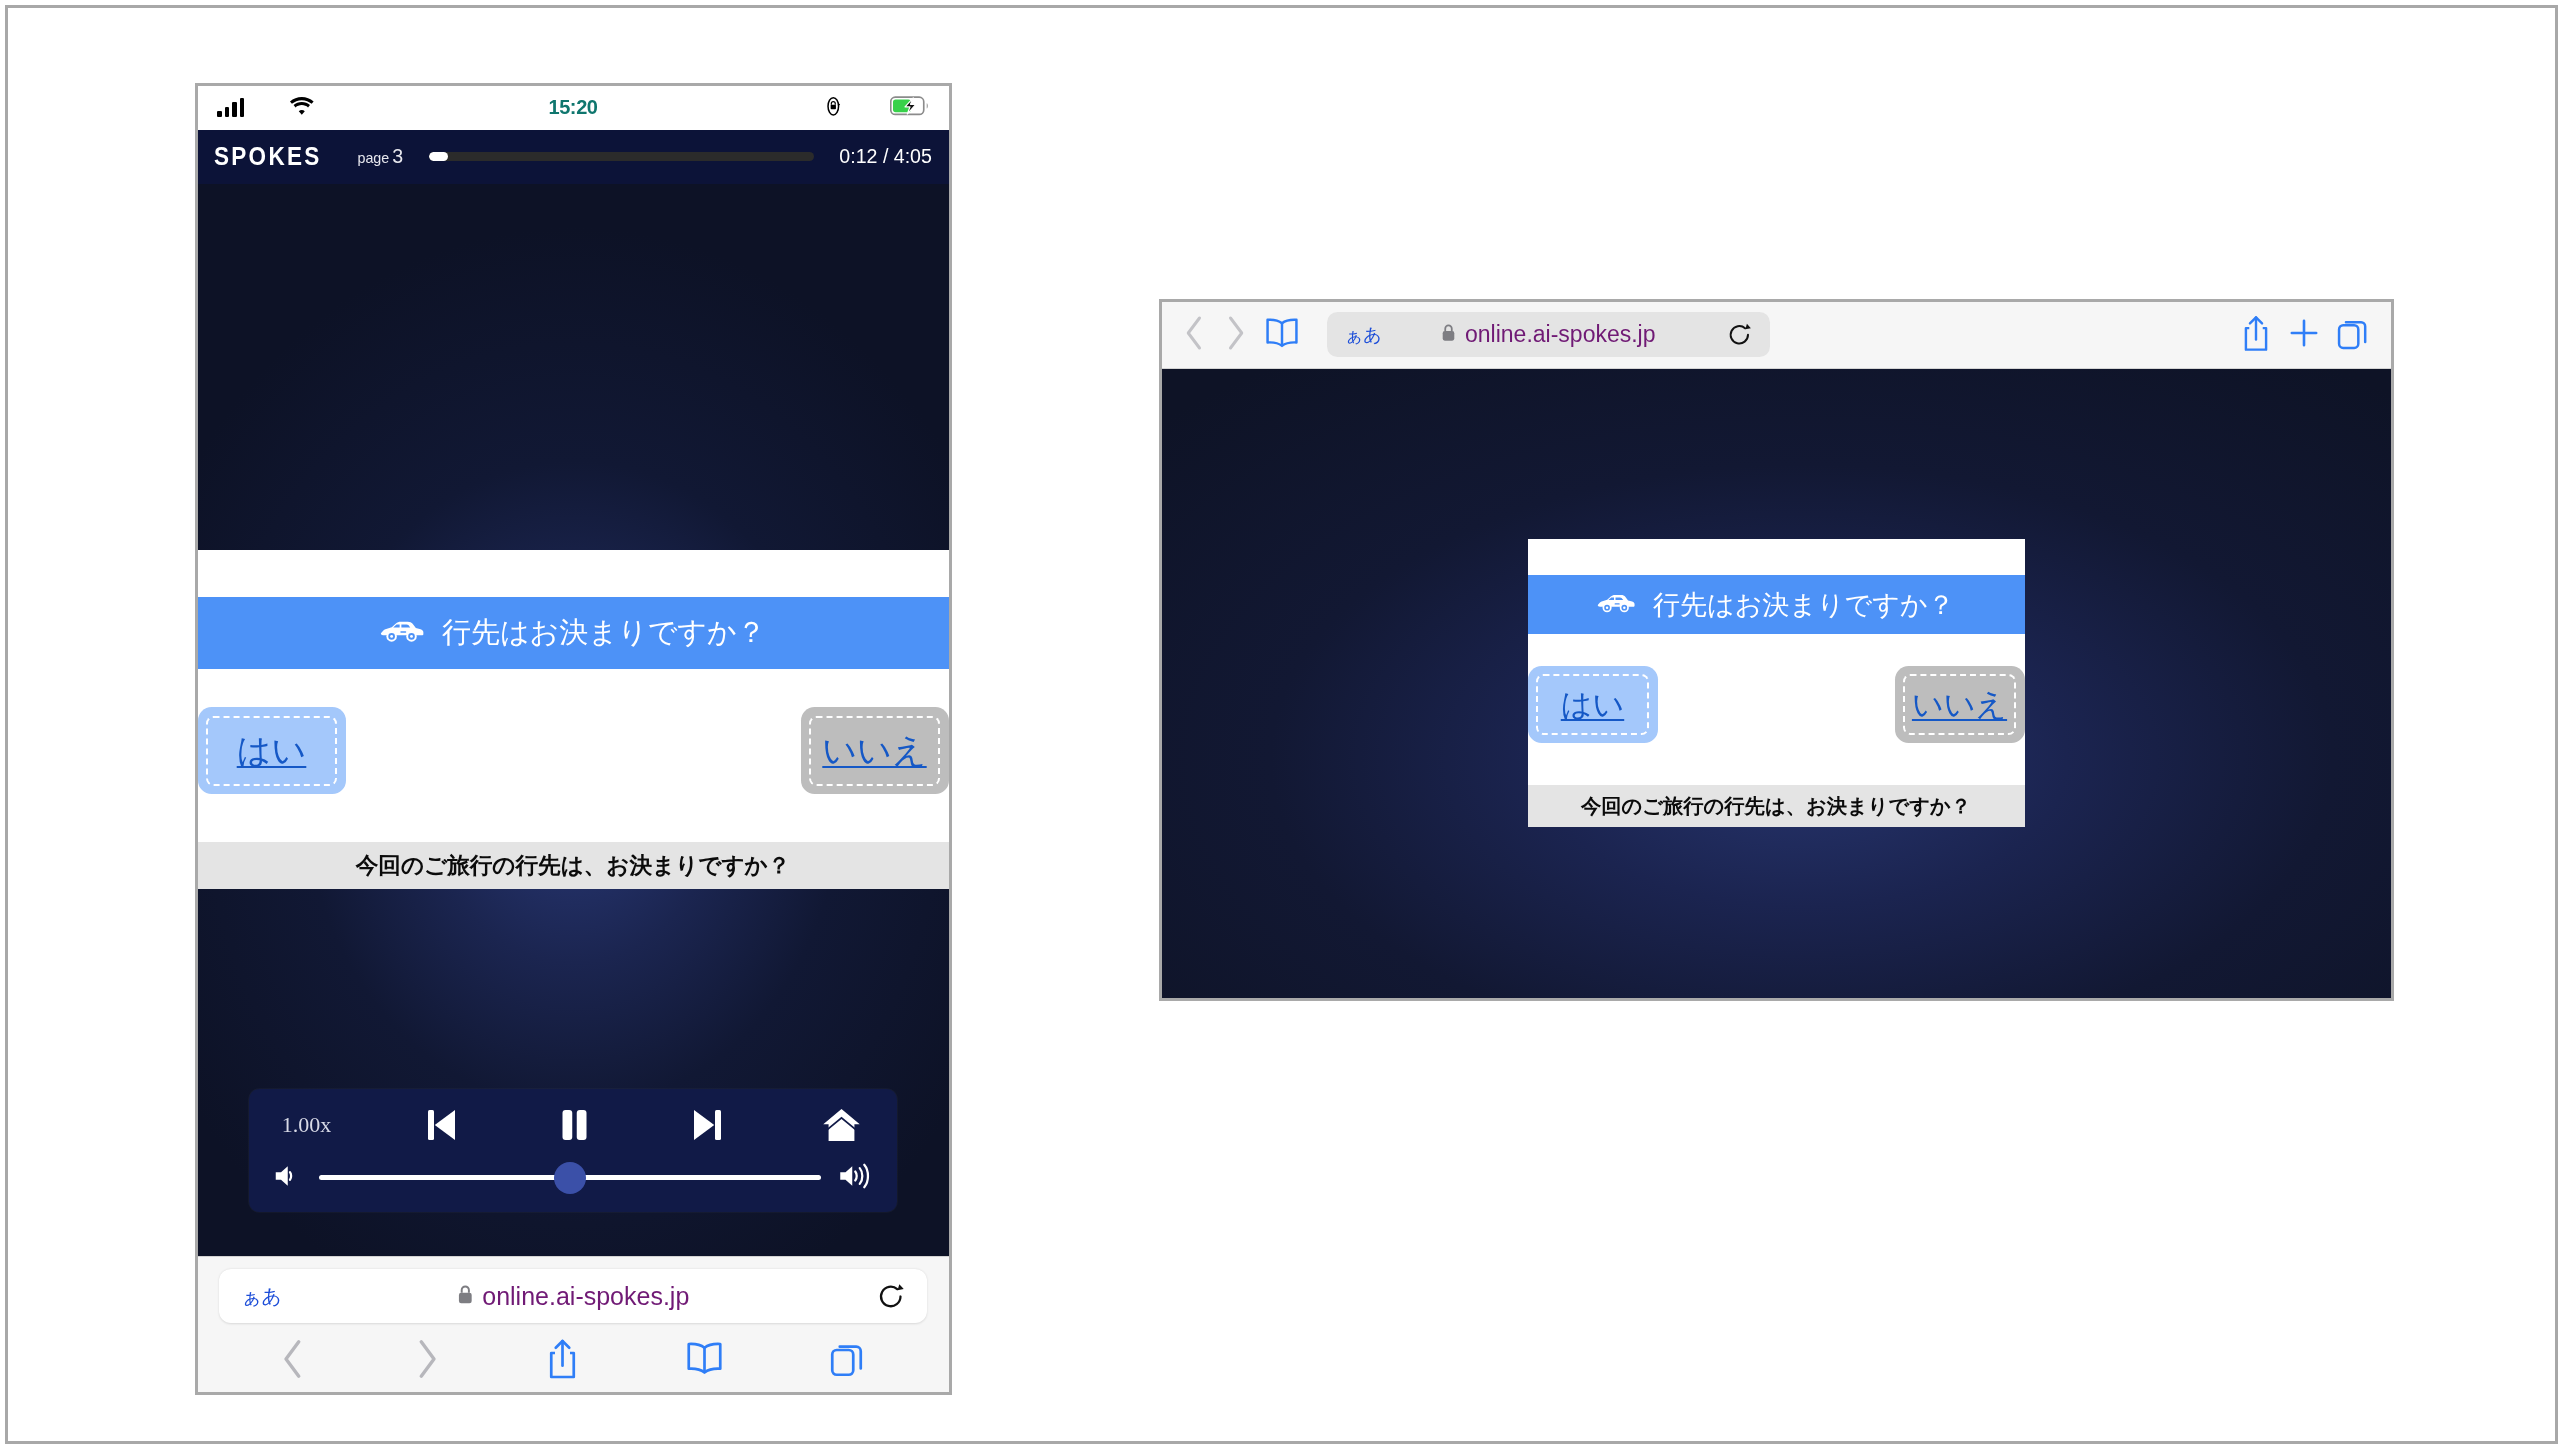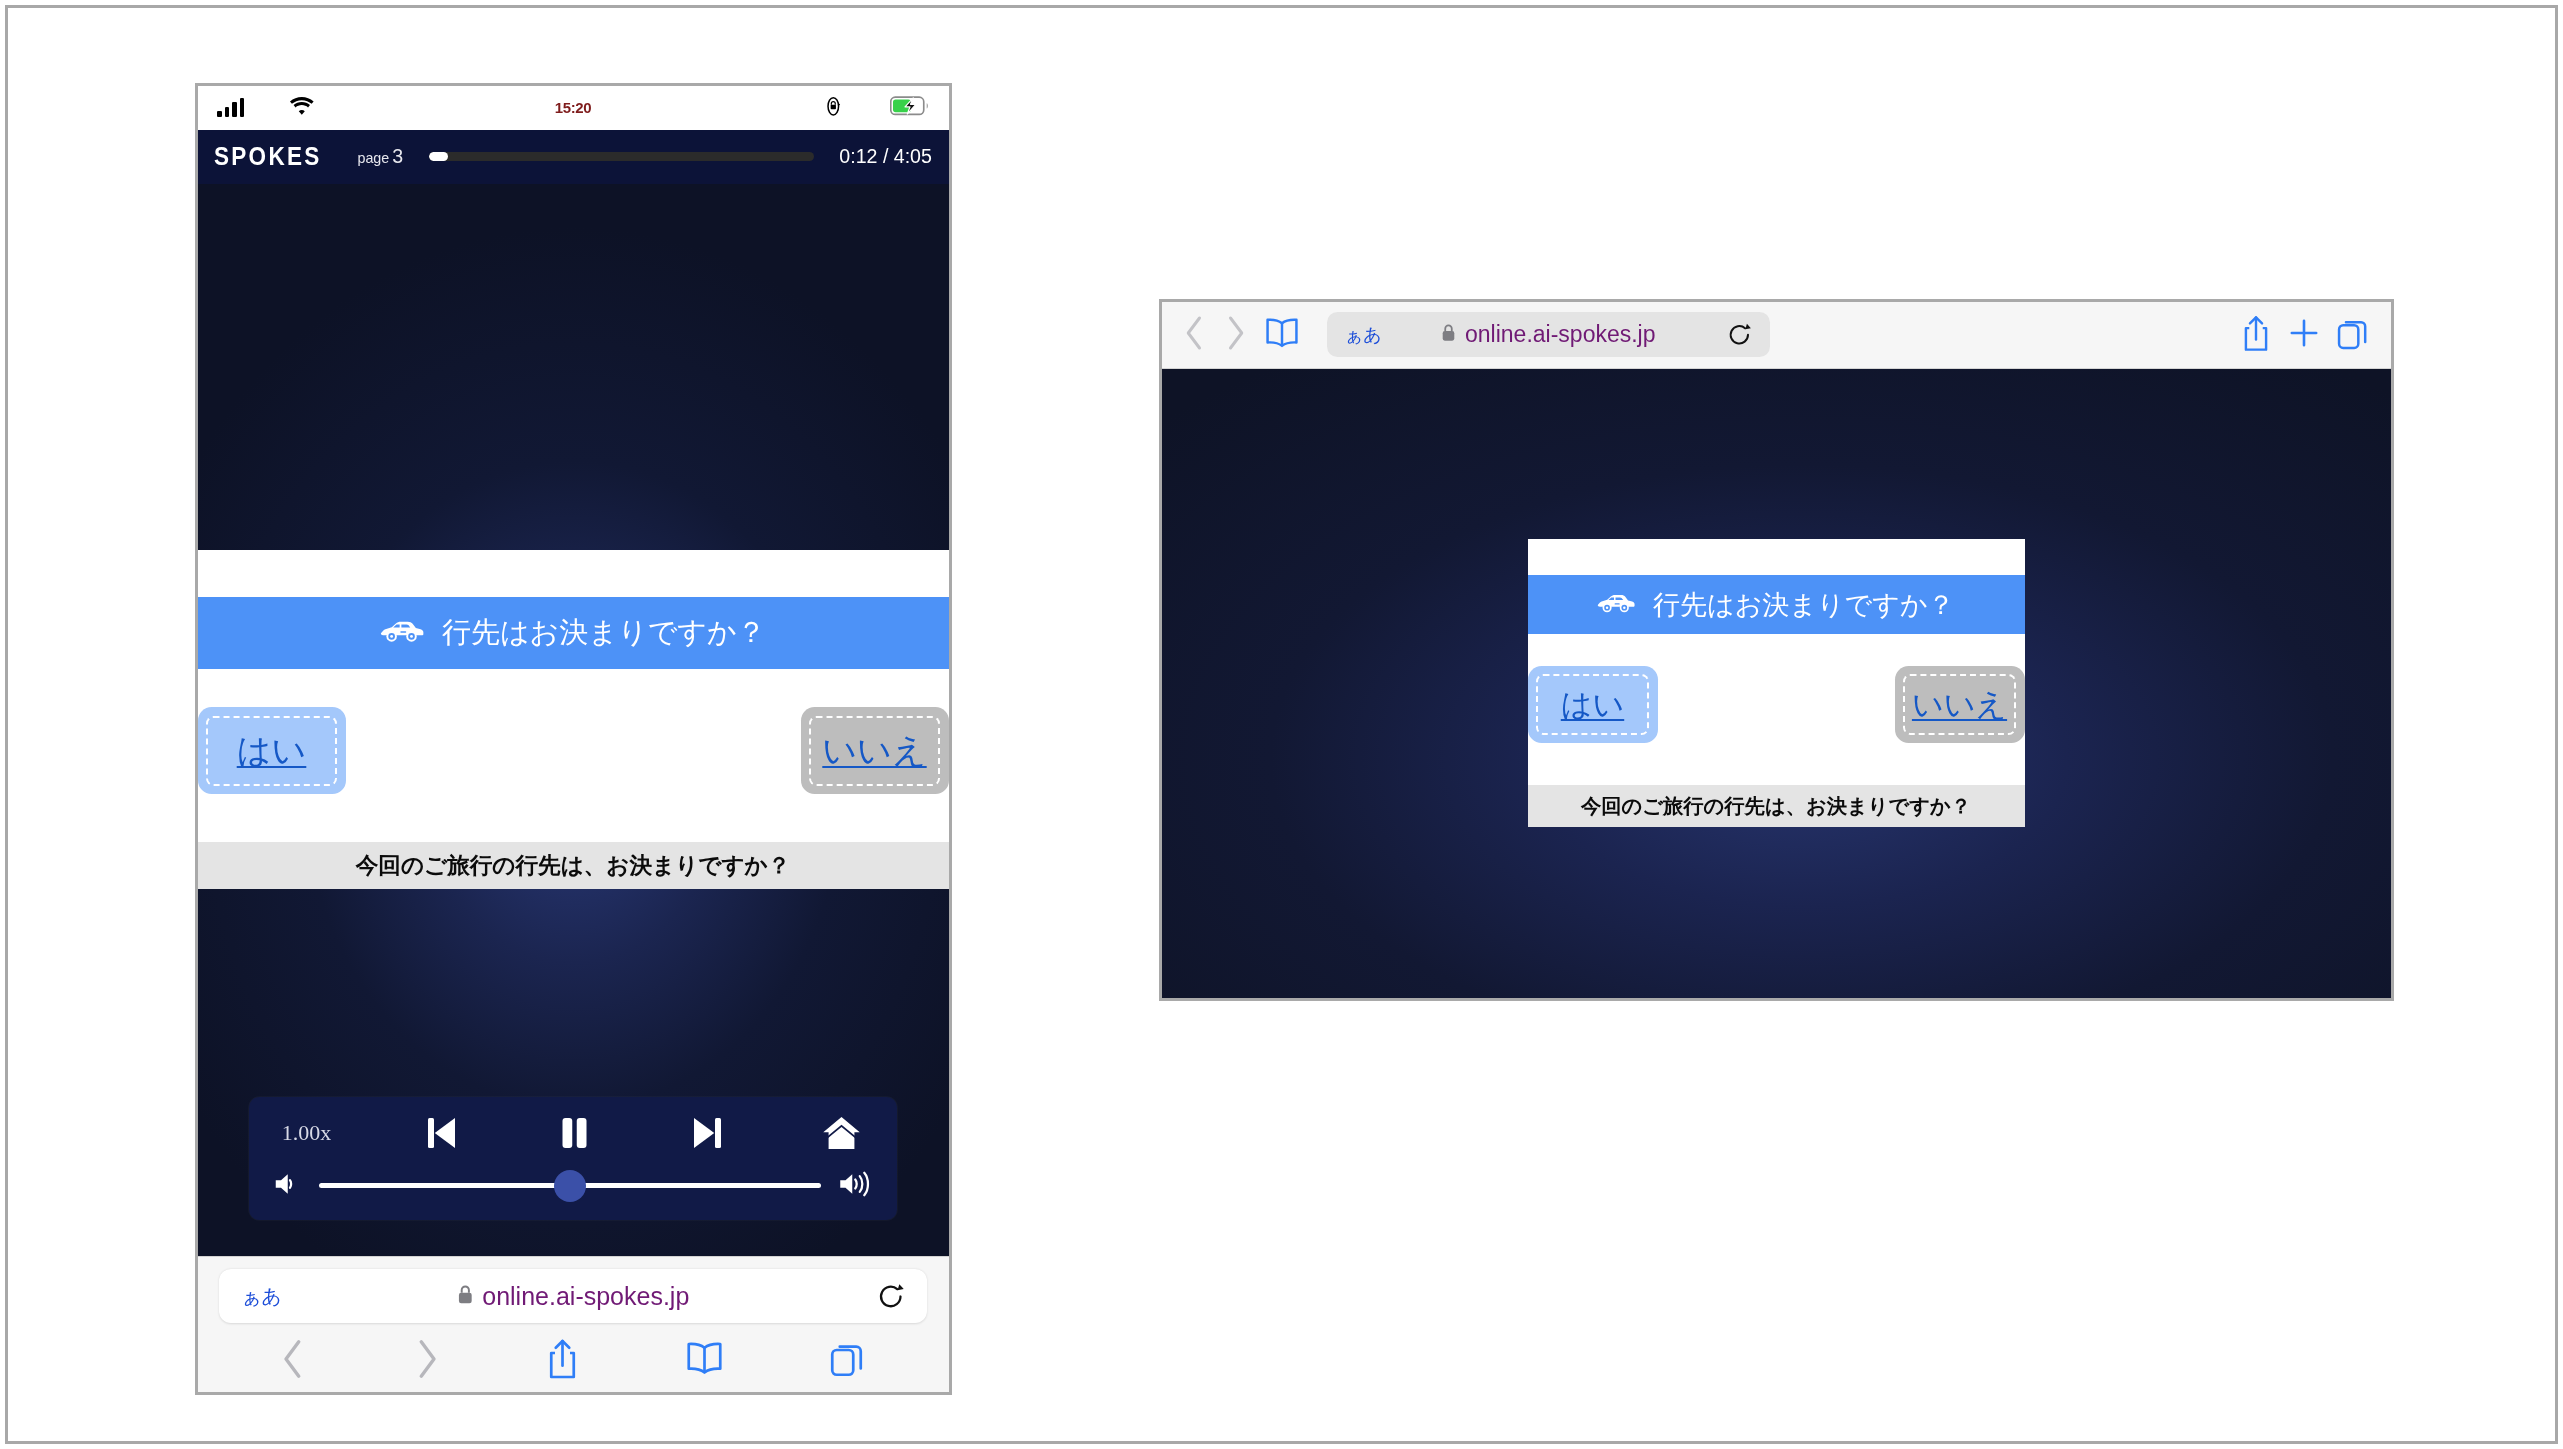--- a/index.html
+++ b/index.html
@@ -50,21 +50,21 @@
     height: 44px;
     background: #ffffff;
     display: flex;
     align-items: center;
     flex: 0 0 auto;
     padding: 0 19.6px;
     position: relative;
   }
   .sb-left   { display:flex; align-items:center; gap:45px; }
   .sb-center { position:absolute; left:0; right:0; text-align:center;
-               font-size: 15px; font-weight: 600; color:#7f1d1d;
+               font-size: 20px; font-weight: 600; color:#0f766e;
                font-family:"Liberation Sans", sans-serif; letter-spacing:-0.4px;}
   .sb-right  { margin-left:auto; display:flex; align-items:center; gap:45px; }
 
   .signal-bars { display:flex; align-items:flex-end; gap:3px; height:18px; }
   .signal-bars i { display:block; width:4.5px; background:#000; border-radius:1.1px; }
   .signal-bars i:nth-child(1){height:6px;}
   .signal-bars i:nth-child(2){height:9.8px;}
   .signal-bars i:nth-child(3){height:14.3px;}
   .signal-bars i:nth-child(4){height:19px;}
 
@@ -419,21 +419,21 @@
           <div class="ansbtn no" style="width:148px;height:87px;">
             <span style="font-size:34px;">いいえ</span>
           </div>
         </div>
 
         <div class="caption-bar" style="height:47px;font-size:22.6px;">今回のご旅行の行先は、お決まりですか？</div>
       </div>
 
       <div class="stage-spacer-bot"></div>
 
-      <div class="player-wrap" style="bottom: 36px;">
+      <div class="player-wrap" style="bottom: 44px;">
         <div class="player" style="width:602px;">
           <div class="player-row1">
             <span class="speed-label">1.00x</span>
             <span class="ctrl-btn">
               <svg width="33" height="38" viewBox="0 0 44 50">
                 <rect x="4" y="5" width="8" height="40" rx="2" fill="#fff"></rect>
                 <path d="M40 5v40L13 25z" fill="#fff"></path>
               </svg>
             </span>
             <span class="ctrl-btn">

